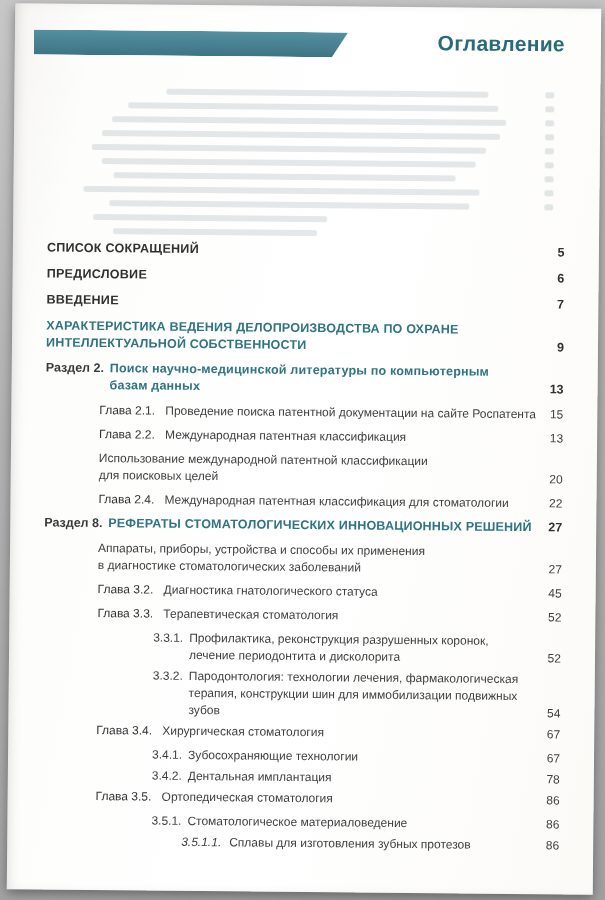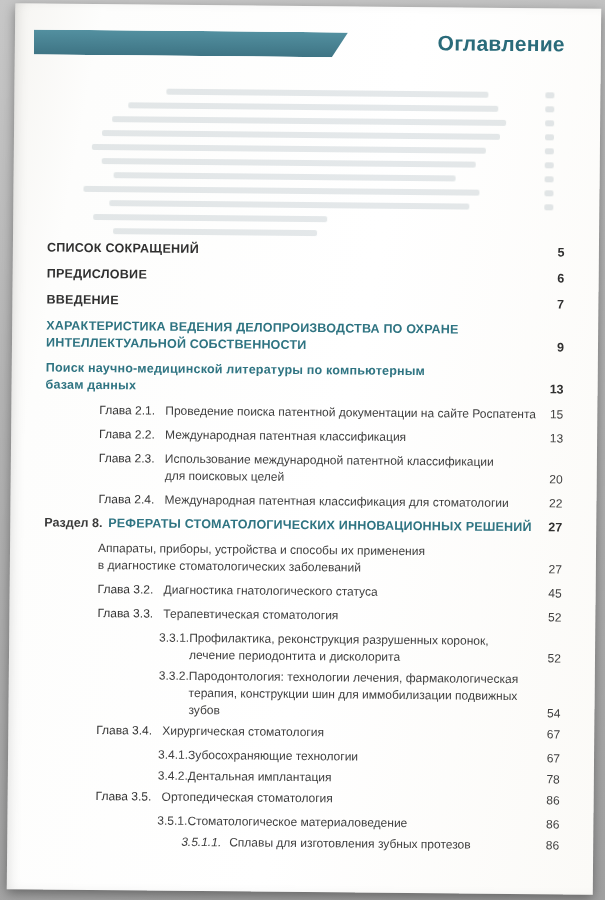--- a/index.html
+++ b/index.html
@@ -49,21 +49,21 @@
 
   .row.section { font-size: 12.5px; margin: 2px 0 8px; }
   .row.section .prefix { width: 64px; font-weight: 700; color: #3a3a3a; }
   .row.section .lines { font-weight: 700; color: #2f7482; letter-spacing: 0.2px; }
   .row.section .pagenum { font-weight: 700; color: #303030; }
 
   .row.chapter { padding-left: 54px; margin-bottom: 7px; }
   .row.chapter .prefix { width: 66px; font-weight: 400; color: #333333; }
 
   .row.sub { padding-left: 110px; margin-bottom: 4px; }
-  .row.sub .prefix { width: 36px; text-align: right; }
+  .row.sub .prefix { width: 36px; }
 
   .row.subsub { padding-left: 140px; margin-bottom: 4px; }
   .row.subsub .prefix { width: 48px; font-style: italic; }
 </style>
 </head>
 <body>
 
 <div class="page">
 
   <div class="accent-bar"></div>
@@ -114,20 +114,21 @@
         <span class="pagenum">7</span>
       </div>
       <div class="row section">
         <span class="lines">
           <span class="line">ХАРАКТЕРИСТИКА ВЕДЕНИЯ ДЕЛОПРОИЗВОДСТВА ПО ОХРАНЕ</span>
           <span class="line">ИНТЕЛЛЕКТУАЛЬНОЙ СОБСТВЕННОСТИ</span>
         </span>
         <span class="pagenum">9</span>
       </div>
       <div class="row section">
+        <span class="prefix">Раздел 2.</span>
         <span class="lines">
           <span class="line">Поиск научно-медицинской литературы по компьютерным</span>
           <span class="line">базам данных</span>
         </span>
         <span class="pagenum">13</span>
       </div>
       <div class="row chapter">
         <span class="prefix">Глава 2.1.</span>
         <span class="lines">
           <span class="line">Проведение поиска патентной документации на сайте Роспатента</span>
@@ -135,21 +136,20 @@
         <span class="pagenum">15</span>
       </div>
       <div class="row chapter">
         <span class="prefix">Глава 2.2.</span>
         <span class="lines">
           <span class="line">Международная патентная классификация</span>
         </span>
         <span class="pagenum">13</span>
       </div>
       <div class="row chapter">
-        <span class="prefix">Глава 2.3.</span>
         <span class="lines">
           <span class="line">Использование международной патентной классификации</span>
           <span class="line">для поисковых целей</span>
         </span>
         <span class="pagenum">20</span>
       </div>
       <div class="row chapter">
         <span class="prefix">Глава 2.4.</span>
         <span class="lines">
           <span class="line">Международная патентная классификация для стоматологии</span>

